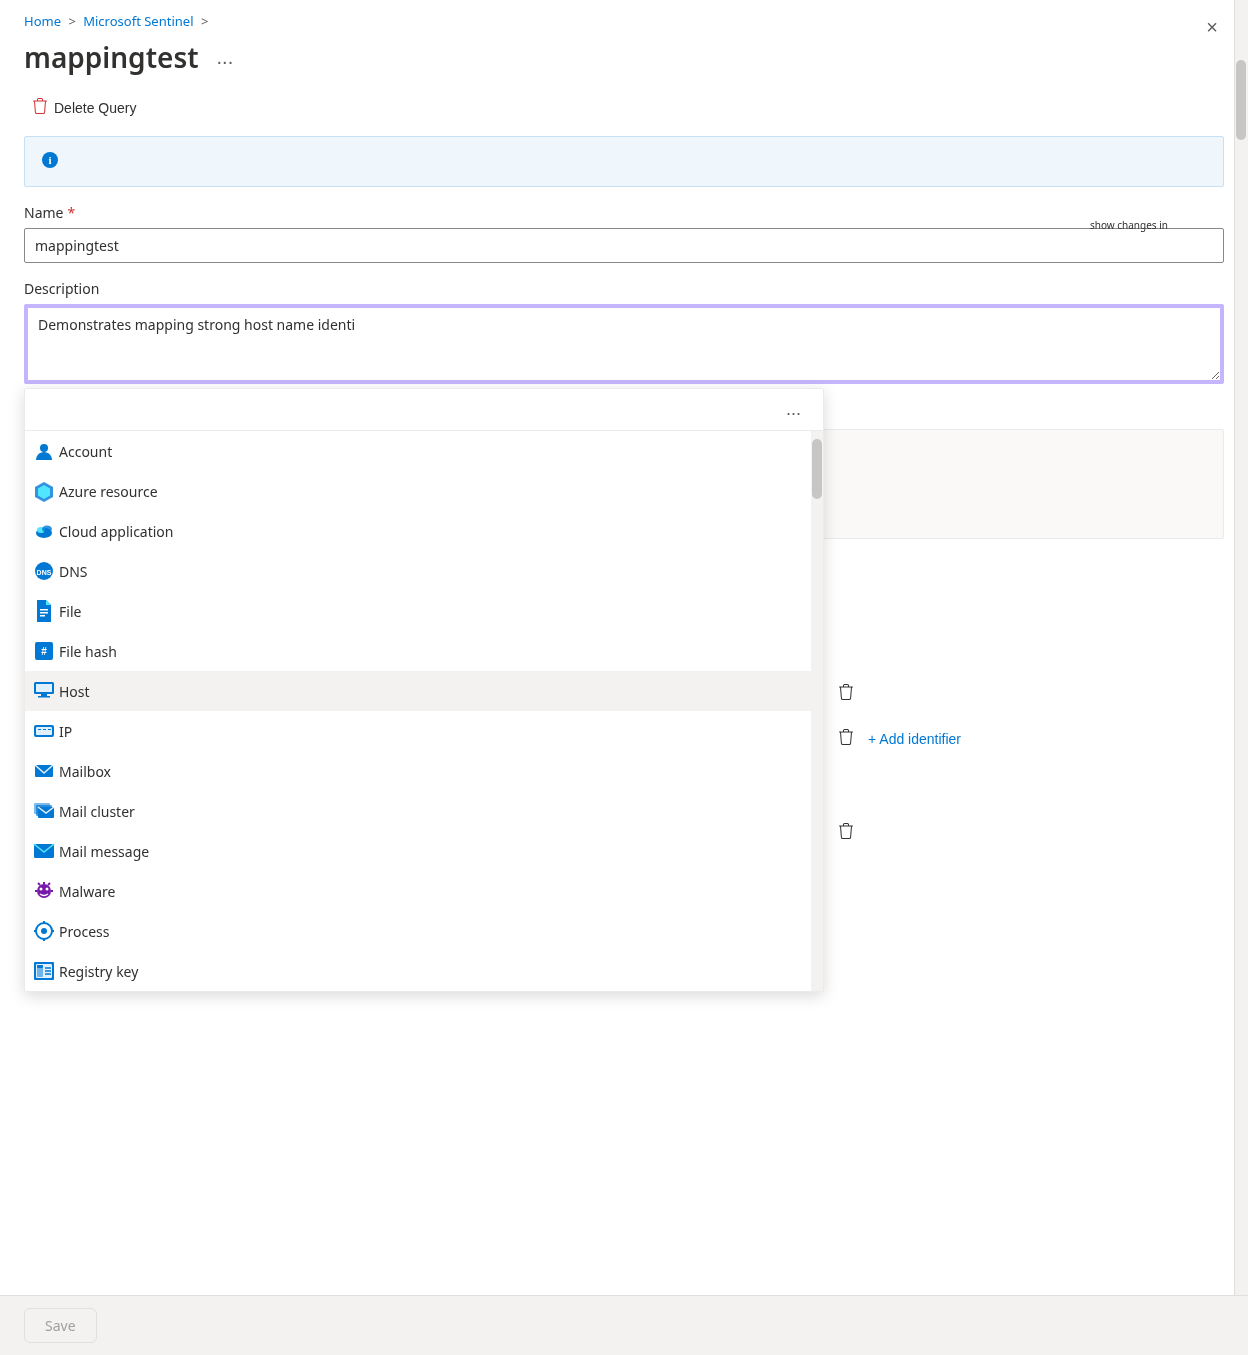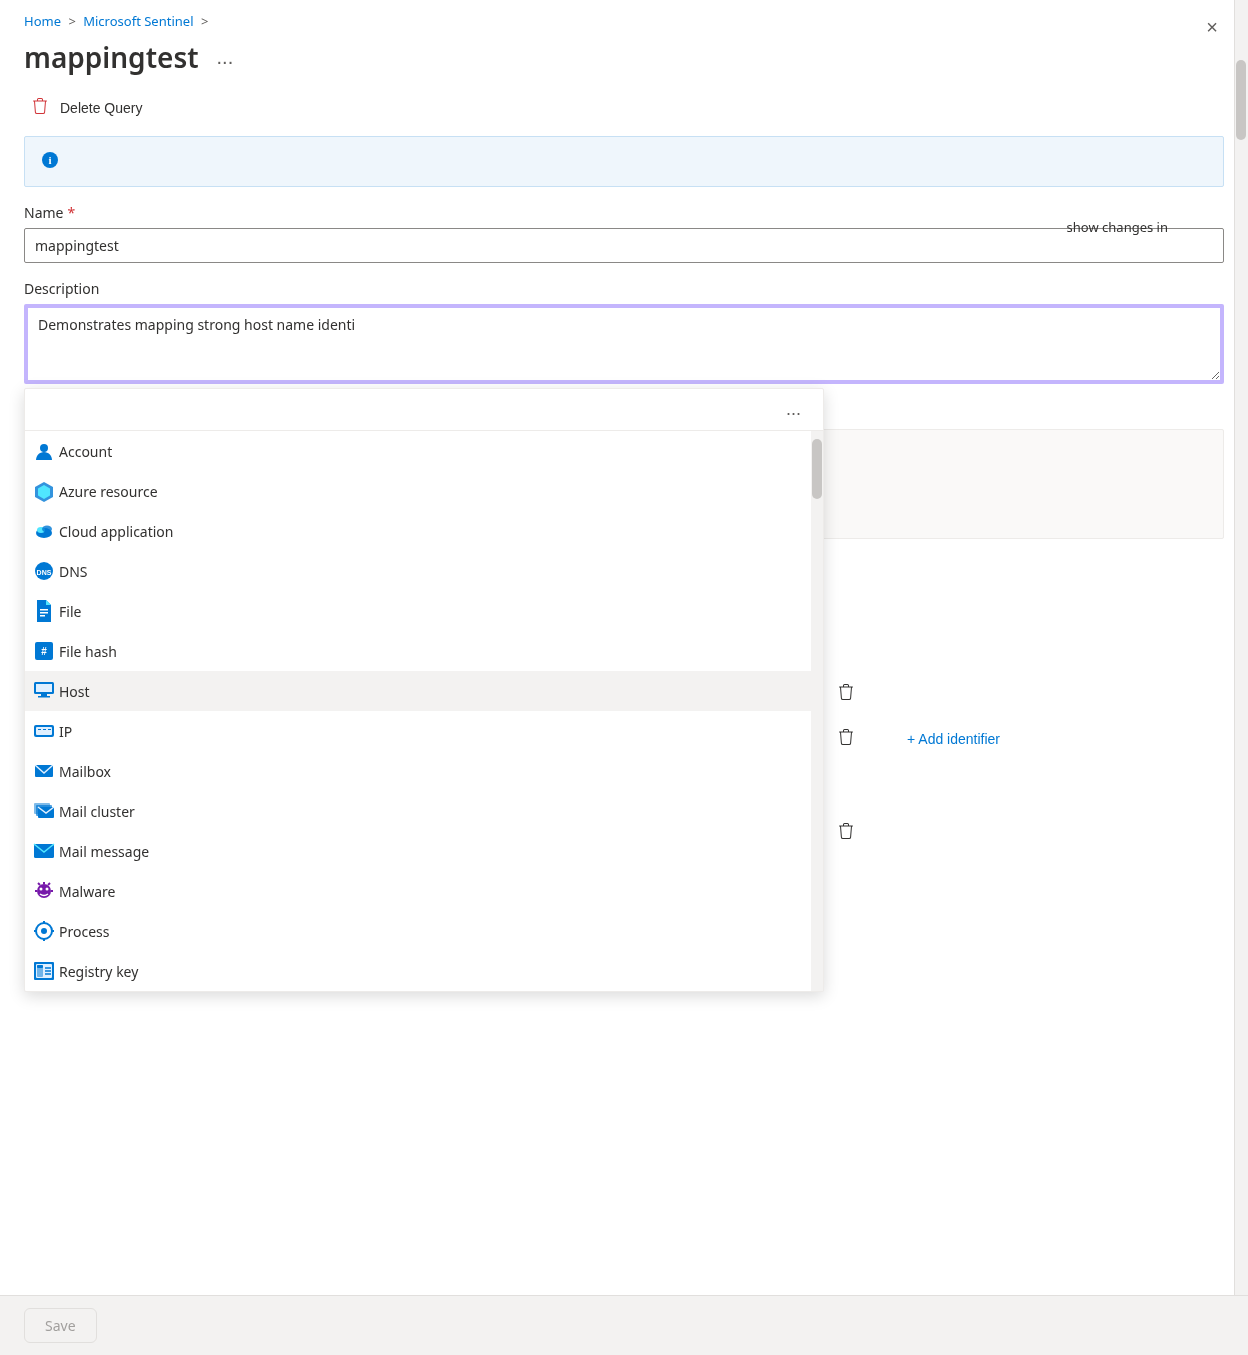--- a/index.html
+++ b/index.html
@@ -50,21 +50,21 @@
     
     .toolbar {
       display: flex;
       align-items: center;
       padding: 0 24px 12px 24px;
       gap: 8px;
     }
     .toolbar-btn {
       display: flex;
       align-items: center;
-      gap: 12px;
+      gap: 6px;
       background: none;
       border: none;
       cursor: pointer;
       color: #323130;
       font-size: 14px;
       padding: 6px 8px;
       border-radius: 2px;
     }
     .toolbar-btn .icon { color: #323130; font-size: 16px; }
     .toolbar-btn.delete-btn .icon { color: #d13438; }
@@ -89,21 +89,21 @@
     .info-banner .info-text {
       font-size: 13px;
       color: #323130;
       line-height: 1.4;
     }
     
     .show-changes {
       position: absolute;
       right: 80px;
       top: 218px;
-      font-size: 13px;
+      font-size: 10px;
       color: #323130;
     }
 
     
     .main-content {
       padding: 0 24px;
     }
 
     
     .field-group {
@@ -215,21 +215,20 @@
     .add-identifier-btn {
       display: flex;
       align-items: center;
       gap: 4px;
       color: #0078d4;
       background: none;
       border: none;
       cursor: pointer;
       font-size: 14px;
       padding: 4px 0;
-      margin-left: 39px;
     }
 
     
     .search-input {
       border: 1px solid #0078d4;
       border-width: 2px;
       border-radius: 2px;
       padding: 7px 10px;
       font-size: 14px;
       font-family: inherit;

